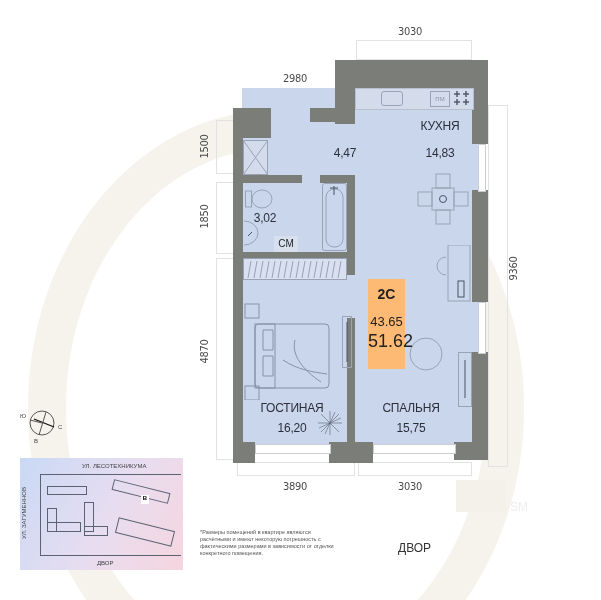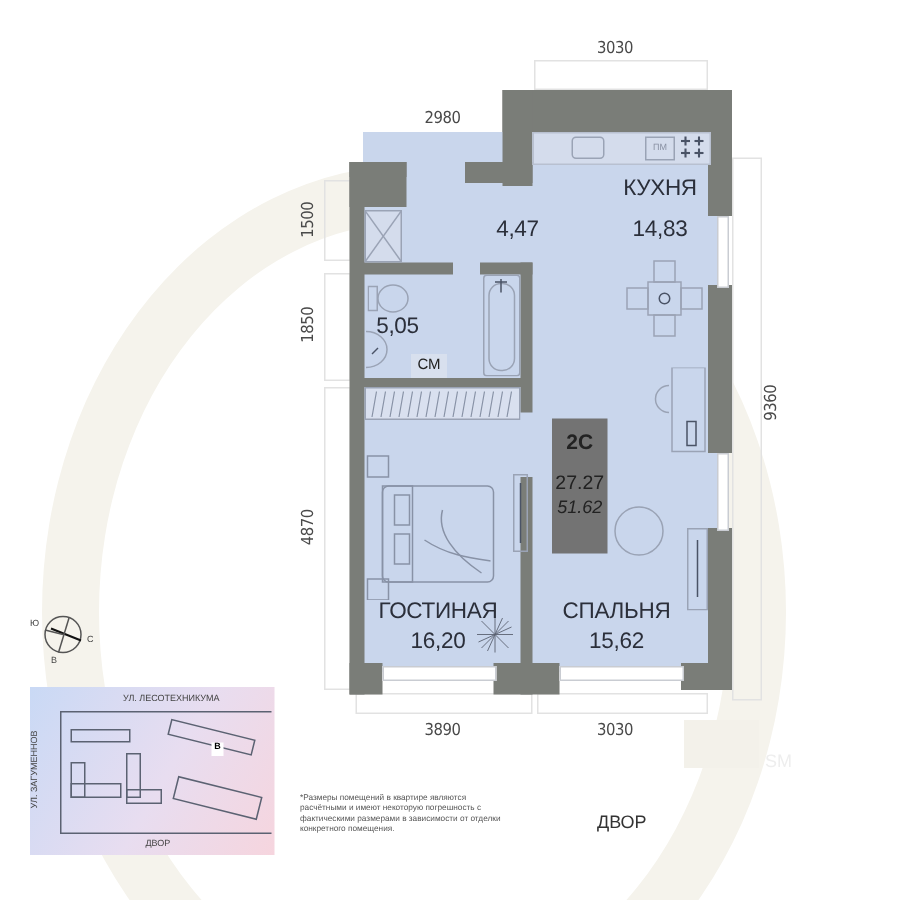--- a/index.html
+++ b/index.html
@@ -4,24 +4,24 @@
 <style>
   html,body{margin:0;padding:0;background:#ffffff;}
   body{width:601px;height:600px;position:relative;overflow:hidden;font-family:"Liberation Sans","DejaVu Sans",sans-serif;}
   .abs{position:absolute;}
   .wm{position:absolute;border-radius:50%;border:38px solid #f5f3ec;}
   .wall{position:absolute;background:#7a7d78;}
   .room{position:absolute;background:#c9d6ec;}
   .dim{position:absolute;color:#4a4a4a;font-size:11px;font-family:"DejaVu Sans Condensed","DejaVu Sans",sans-serif;letter-spacing:-0.3px;}
   .dimv{transform:rotate(-90deg);transform-origin:center;}
   .dimline{position:absolute;border:1px solid #e2e2e2;}
-  .rlabel{position:absolute;color:#2b2f3a;font-size:15px;text-align:center;line-height:20px;letter-spacing:-0.2px;}
+  .rlabel{position:absolute;color:#2b2f3a;font-size:12px;text-align:center;line-height:20px;letter-spacing:-0.2px;}
   .window{position:absolute;background:#fff;border:1px solid #c9ccd2;}
   .fix{position:absolute;border:1px solid #9aa3b5;background:#d4dcec;}
-  .badge{position:absolute;background:#737373;text-align:center;color:#222;}
+  .badge{position:absolute;background:#fdba74;text-align:center;color:#222;}
   .site{position:absolute;background:linear-gradient(120deg,#c9d9f5 0%,#e8ddf0 55%,#f6d5de 100%);}
   .bld{position:absolute;border:1px solid #5b6272;background:transparent;}
   .small{font-size:6px;color:#444;}
 </style>
 </head>
 <body>
 
 <div class="wm" style="left:28px;top:110px;width:420px;height:520px;"></div>
 <div class="abs" style="left:456px;top:480px;width:50px;height:32px;background:#f3f1ea;"></div>
 <div class="abs" style="left:510px;top:500px;color:#eeeeee;font-size:12px;">SM</div>
@@ -175,31 +175,31 @@
       <line x1="13" y1="13" x2="18" y2="2"></line>
       <line x1="13" y1="13" x2="8" y2="24"></line>
       <line x1="13" y1="13" x2="24" y2="8"></line>
       <line x1="13" y1="13" x2="2" y2="18"></line>
     </g>
   </svg>
 
 <div class="rlabel" style="left:325px;top:143px;width:40px;">4,47</div>
 <div class="rlabel" style="left:405px;top:116px;width:70px;">КУХНЯ</div>
 <div class="rlabel" style="left:410px;top:143px;width:60px;">14,83</div>
-<div class="rlabel" style="left:245px;top:208px;width:40px;">5,05</div>
+<div class="rlabel" style="left:245px;top:208px;width:40px;">3,02</div>
 <div class="abs" style="left:274px;top:236px;width:24px;height:16px;background:#d8e0ee;font-size:10px;color:#222;text-align:center;line-height:16px;">СМ</div>
 <div class="rlabel" style="left:252px;top:398px;width:80px;">ГОСТИНАЯ</div>
 <div class="rlabel" style="left:262px;top:418px;width:60px;">16,20</div>
 <div class="rlabel" style="left:368px;top:398px;width:86px;">СПАЛЬНЯ</div>
-<div class="rlabel" style="left:381px;top:418px;width:60px;">15,62</div>
+<div class="rlabel" style="left:381px;top:418px;width:60px;">15,75</div>
 
 <div class="badge" style="left:368px;top:279px;width:37px;height:90px;">
   <div style="font-size:14px;font-weight:bold;margin-top:7px;">2С</div>
-  <div style="font-size:13px;margin-top:12px;">27.27</div>
-  <div style="font-size:12px;margin-top:2px;font-style:italic;">51.62</div>
+  <div style="font-size:13px;margin-top:12px;">43.65</div>
+  <div style="font-size:18px;margin-top:2px;">51.62</div>
 </div>
 
 <svg class="abs" style="left:22px;top:408px;" width="40" height="32">
     <circle cx="20" cy="15" r="12" fill="none" stroke="#555"></circle>
     <line x1="12" y1="11" x2="32" y2="19" stroke="#111" stroke-width="1.3"></line>
     <line x1="8" y1="12" x2="20" y2="15" stroke="#555"></line>
     <line x1="24" y1="4" x2="17" y2="27" stroke="#555"></line>
   </svg>
 <div class="abs small" style="left:20px;top:413px;">Ю</div>
 <div class="abs small" style="left:58px;top:424px;">С</div>

